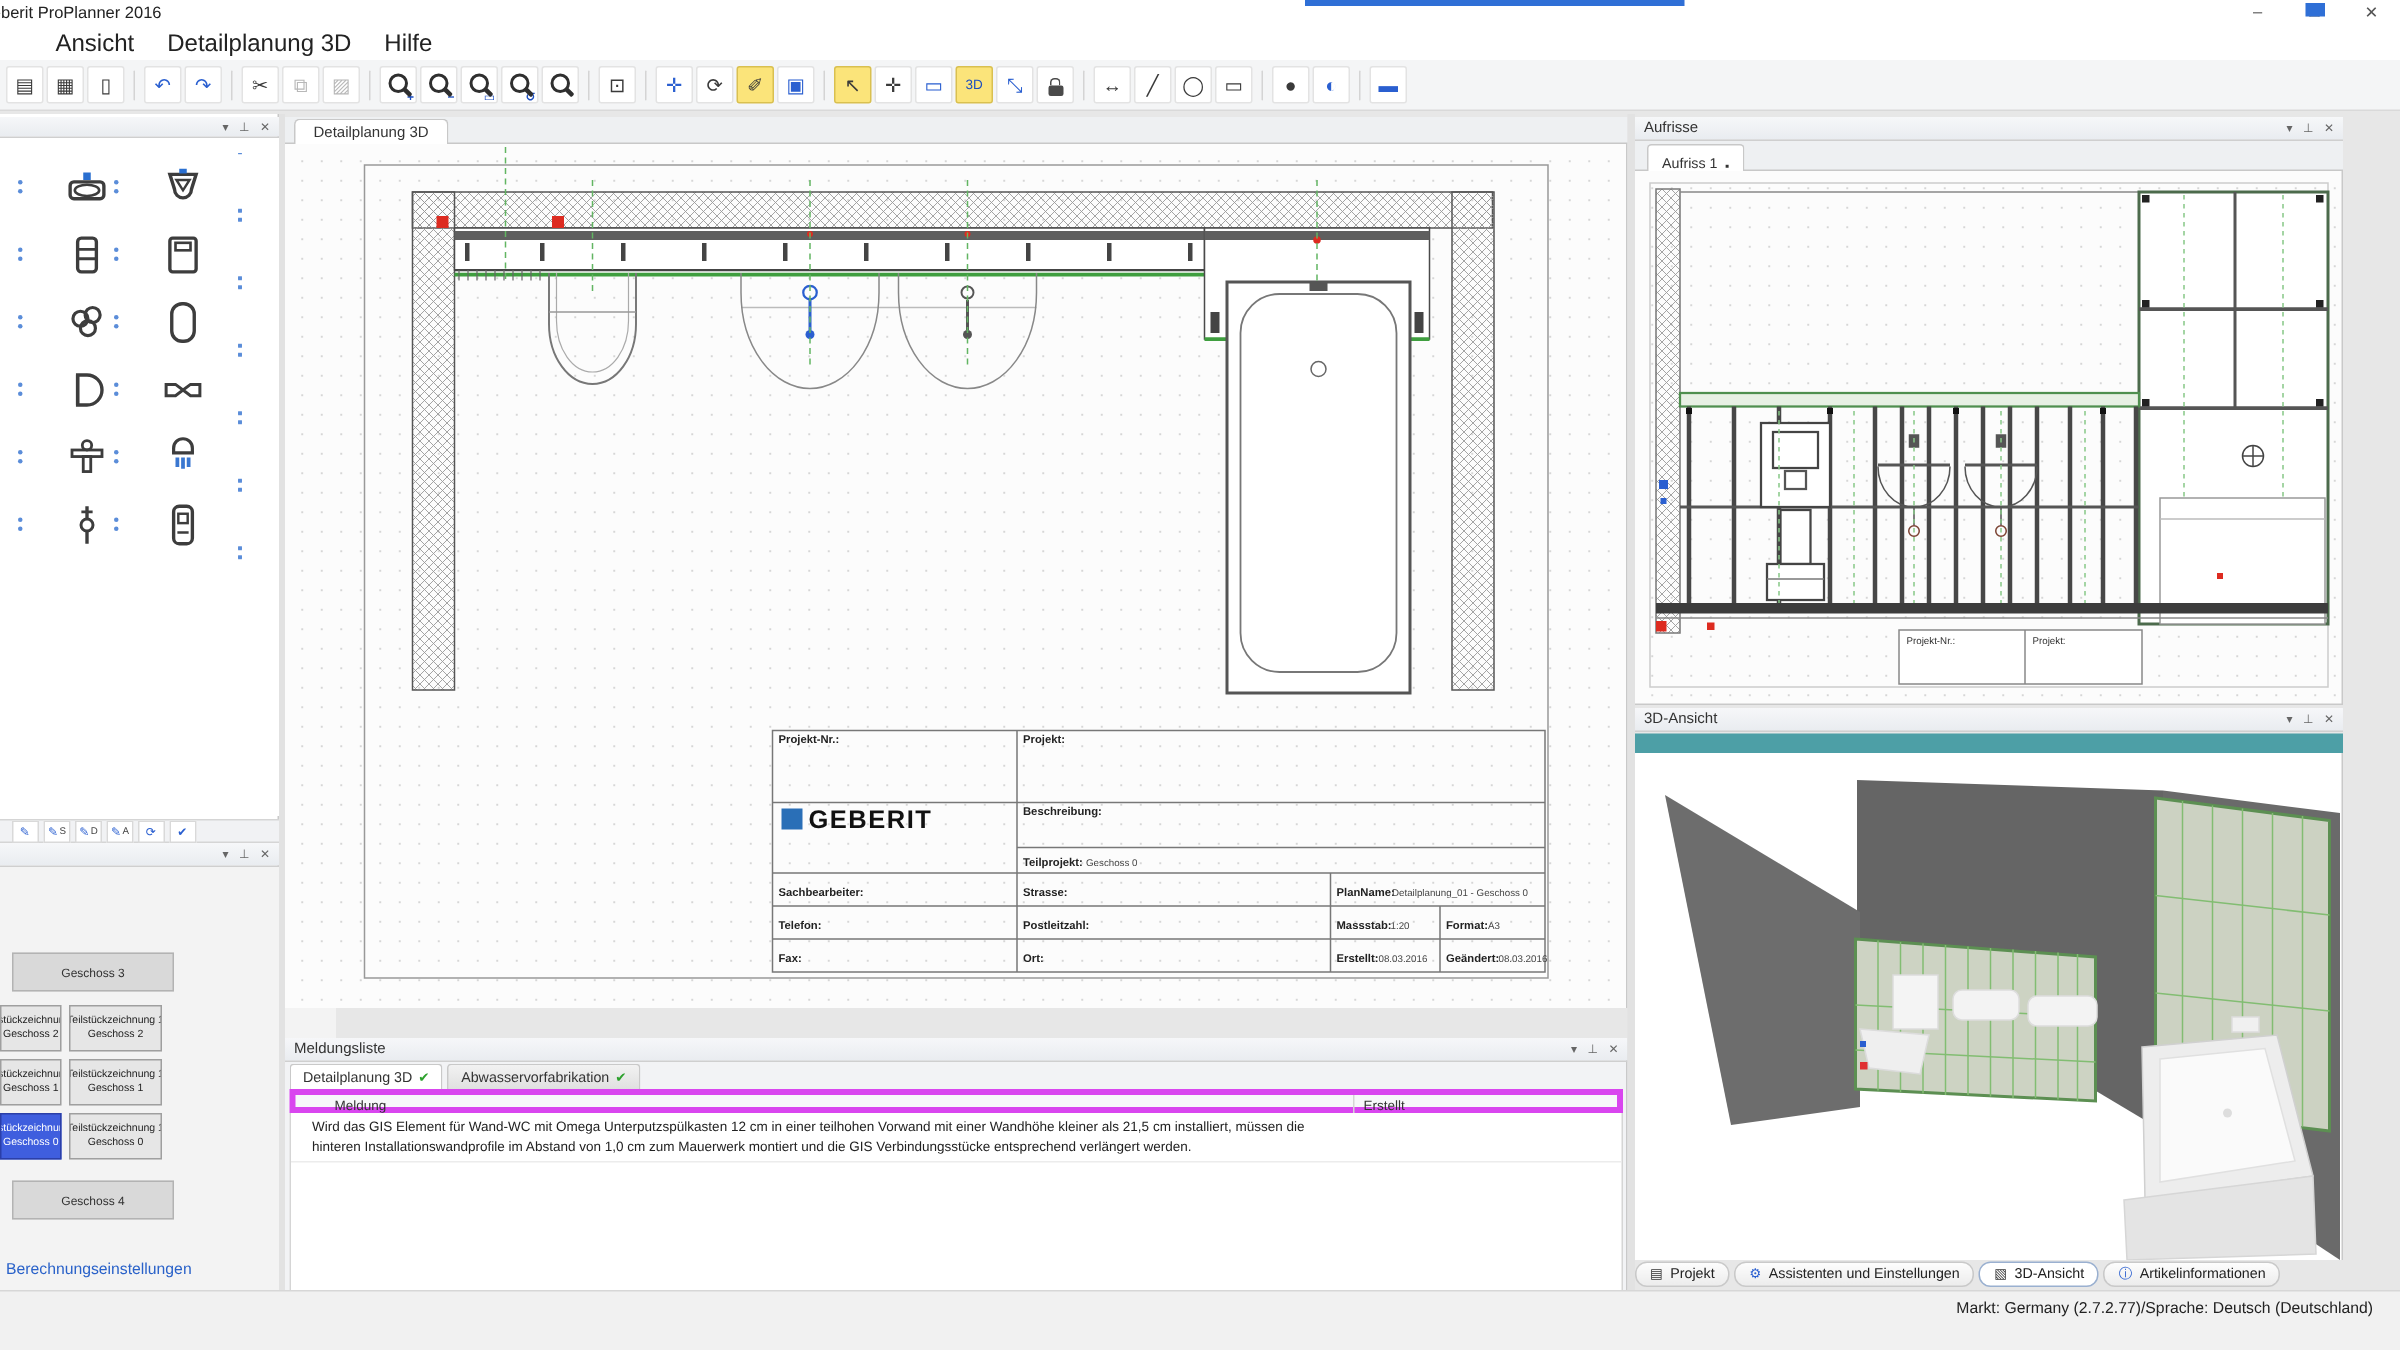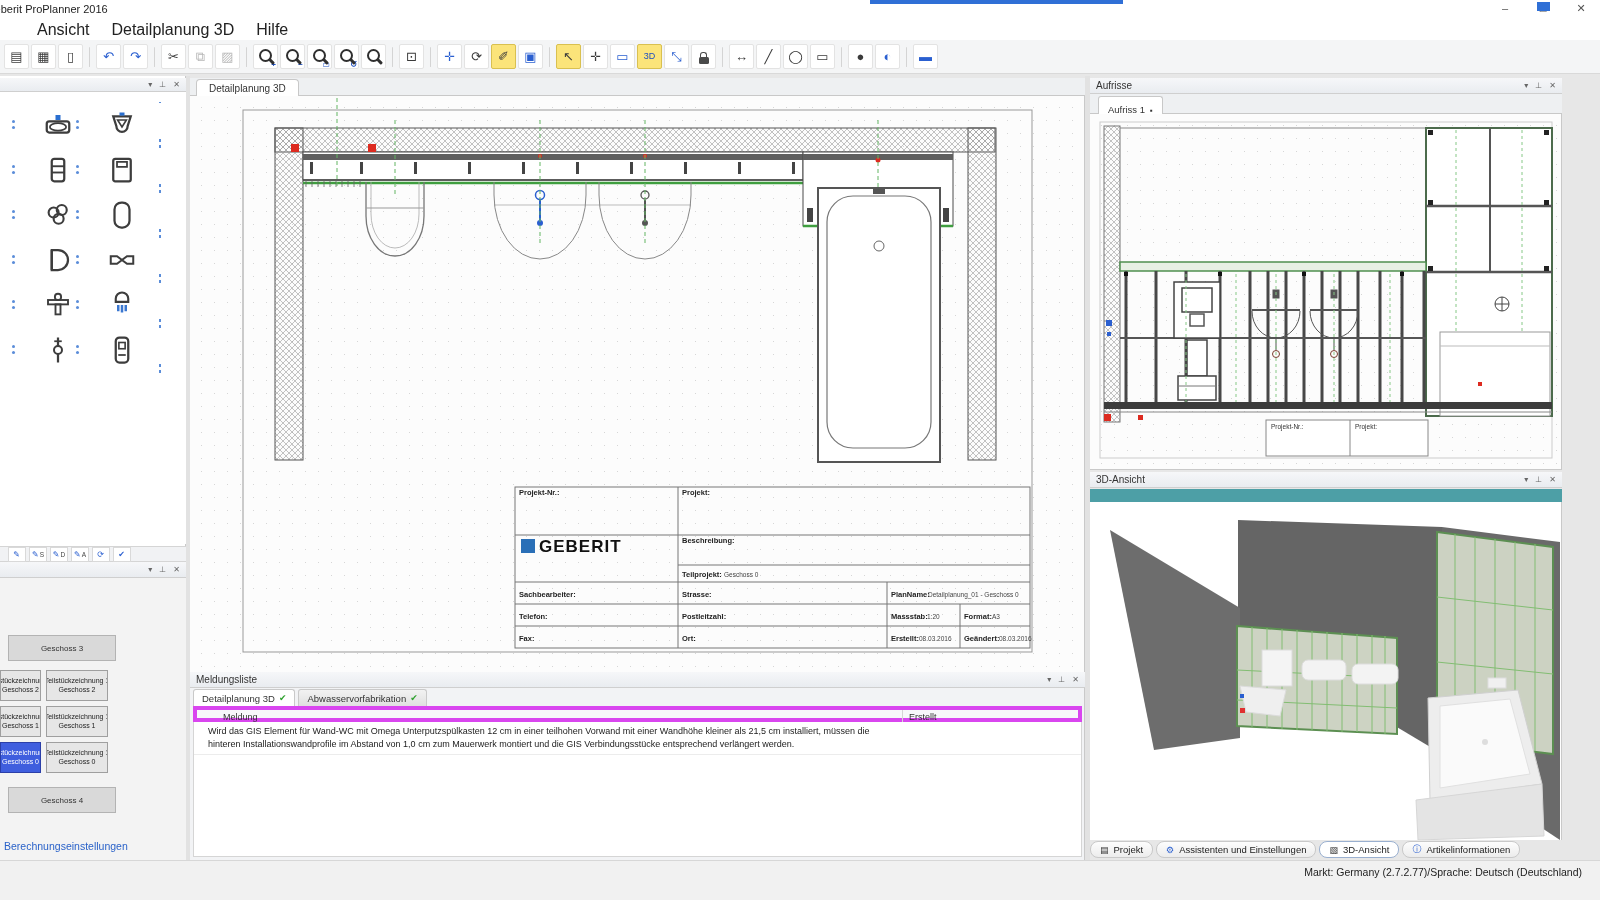--- a/index.html
+++ b/index.html
@@ -64,21 +64,21 @@
   .gcell{background:#e6e6e6;border:1px solid #9f9f9f;font-size:7px;line-height:1.2;display:flex;flex-direction:column;
          align-items:center;justify-content:center;color:#222;overflow:hidden;box-sizing:border-box;text-align:center;white-space:nowrap}
   .gcell.sel{background:#3f5ede;border-color:#2b3fa8;color:#fff}
   #gridlink{position:absolute;left:4px;top:262px;color:#2a62c9;font-size:10.5px;white-space:nowrap}
   
   #tabstrip{left:190px;top:78px;width:895px;height:18px;background:#eef0f2;border-bottom:1px solid #c8c8c8;box-sizing:border-box}
   .doctab{position:absolute;left:6px;top:1px;height:17px;background:#fff;border:1px solid #c8c8c8;border-bottom:none;
           border-radius:4px 4px 0 0;padding:0 12px;font-size:10px;display:flex;align-items:center;color:#333}
   #canvas{left:190px;top:96px;width:895px;height:576px;border-right:1px solid #c9c9c9;box-sizing:border-box}
   
-  #messages{left:190px;top:672px;width:895px;height:188px;background:#f2f3f5;border-right:1px solid #c9c9c9;box-sizing:border-box}
+  #messages{left:190px;top:692px;width:895px;height:188px;background:#f2f3f5;border-right:1px solid #c9c9c9;box-sizing:border-box}
   #msghead{position:absolute;left:0;top:0;width:895px;height:16px}
   #msgtabs{position:absolute;left:3px;top:17px;display:flex;gap:3px}
   .mtab{height:16px;padding:0 8px;font-size:9.5px;display:flex;align-items:center;gap:4px;
         background:linear-gradient(#f2f2f2,#e0e0e0);border:1px solid #c9c9c9;border-bottom:none;border-radius:3px 3px 0 0;color:#333}
   .mtab.active{background:#fff}
   .chk{color:#2da12d;font-size:9px;font-weight:bold}
   #msgtablehead{position:absolute;left:3px;top:34px;width:889px;height:16px;background:#f7f8fa;border:4px solid #d946ef;
                 font-size:9px;color:#333;box-sizing:border-box}
   #msgtablehead .c1{position:absolute;left:26px;top:2px}
   #msgtablehead .c2{position:absolute;left:712px;top:2px}

